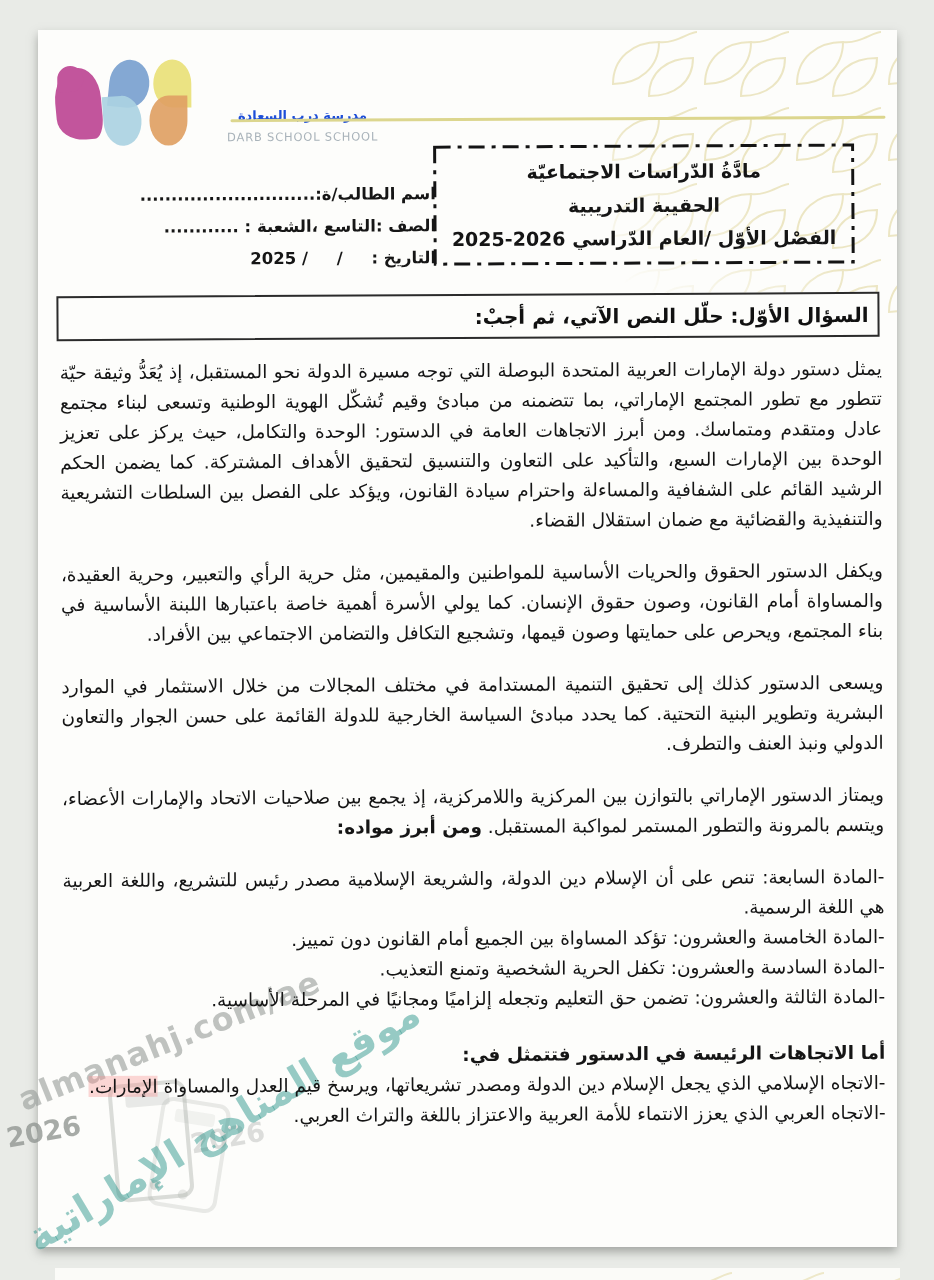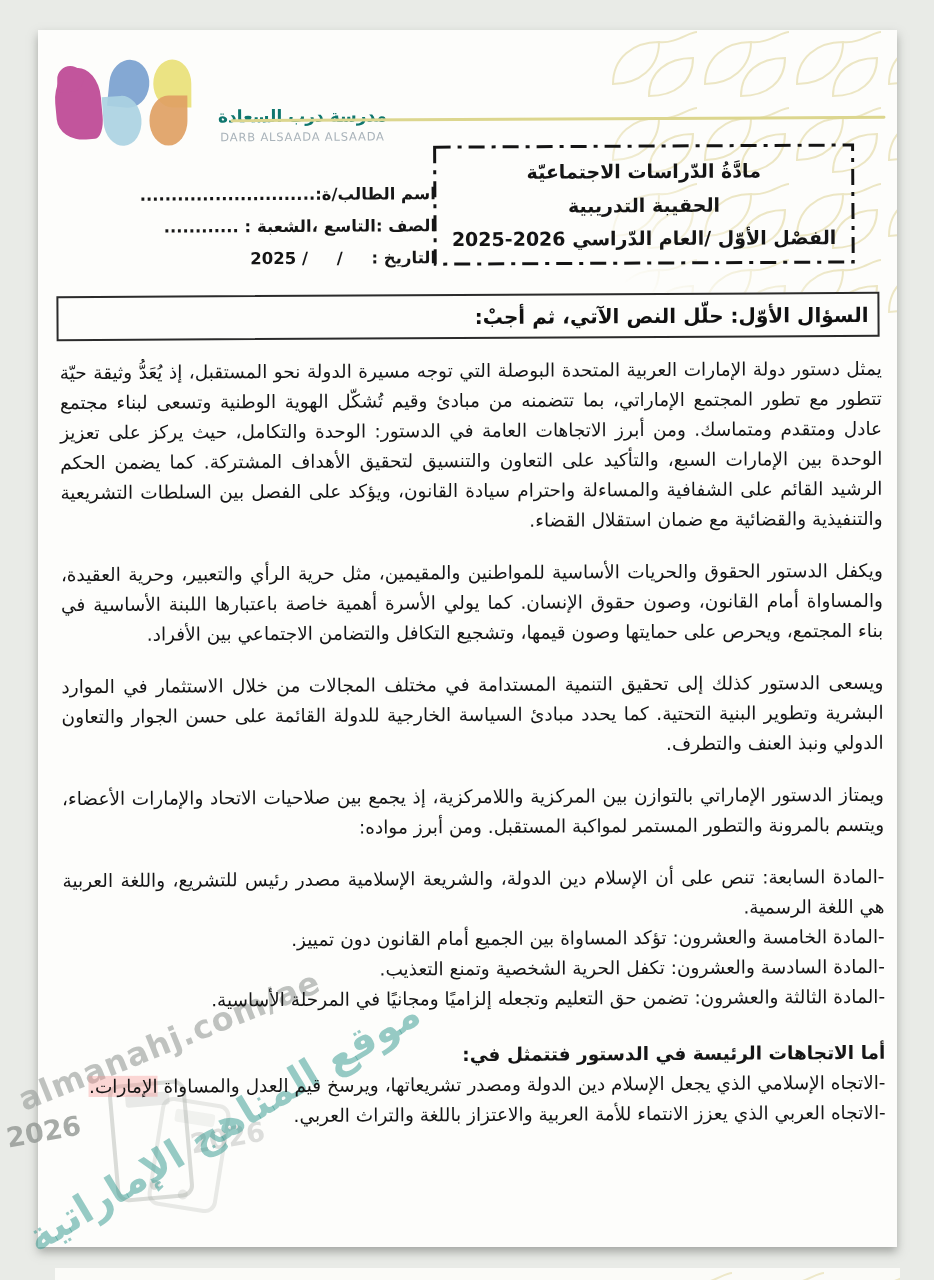--- a/index.html
+++ b/index.html
@@ -27,21 +27,21 @@
   .petals{position:absolute;left:0;top:0;width:134px;height:94px;}
   .petal{position:absolute;}
   .p-magenta{left:0;top:8px;width:46px;height:72px;background:#c2559c;
     border-radius:72% 62% 28% 80% / 62% 58% 40% 42%;transform:rotate(-5deg);}
   .p-magenta2{left:2px;top:6px;width:26px;height:26px;background:#c2559c;border-radius:50% 50% 50% 10%;}
   .p-blue{left:54px;top:0;width:40px;height:48px;background:#84a8d3;border-radius:64% 64% 64% 0;transform:rotate(6deg);}
   .p-lblue{left:48px;top:36px;width:38px;height:50px;background:#abd2e2;border-radius:0 64% 64% 64%;transform:rotate(-4deg);opacity:.92;}
   .p-yellow{left:98px;top:0;width:38px;height:48px;background:#ebe383;border-radius:64% 64% 0 64%;}
   .p-orange{left:94px;top:36px;width:38px;height:50px;background:#dfa164;border-radius:64% 0 64% 64%;opacity:.92;}
   .school-names{position:absolute;left:156px;top:44px;width:182px;text-align:center;}
-  .school-ar{font-size:17px;color:#0f766e;font-weight:700;line-height:26px;}
+  .school-ar{font-size:13px;color:#1d4ed8;font-weight:700;line-height:26px;}
   .school-en{font-size:11.5px;color:#a9b3ba;letter-spacing:.8px;line-height:17px;}
   .gold-rule{position:absolute;left:192px;top:88px;width:655px;height:3px;background:#dcd68e;border-radius:2px;}
   
   .hbox{position:absolute;left:394px;top:115px;width:422px;height:121px;}
   .hbox svg{position:absolute;inset:0;}
   .hbox-text{
     position:absolute;inset:0;display:flex;flex-direction:column;justify-content:space-evenly;
     direction:rtl;text-align:center;font-weight:700;font-size:19px;color:#151515;padding:4px 10px;box-sizing:border-box;
   }
   
@@ -52,21 +52,21 @@
     box-sizing:border-box;direction:rtl;display:flex;align-items:center;background:#fdfdfb;}
   .qbox .qtitle{font-size:20px;font-weight:700;color:#111;padding:0 9px;}
   
   .bodytext{position:absolute;left:20px;top:326px;width:822px;direction:rtl;text-align:justify;
     font-size:18.5px;line-height:30px;color:#151515;z-index:1;}
   .bodytext p{margin:0 0 22px 0;}
   .bodytext .articles{margin:0 0 0 0;}
   .bodytext .articles div{margin:0;}
   .dir-head{font-weight:700;margin-top:26px;}
   .hl{background:rgba(245,140,140,.35);}
-  b{font-weight:400;}
+  b{font-weight:700;}
   
   .wm{position:absolute;z-index:0;pointer-events:none;}
   .wm-url{left:-18px;top:1052px;font-size:32px;font-weight:700;letter-spacing:1px;
     color:rgba(150,155,152,.6);transform:rotate(-22deg);transform-origin:0 50%;white-space:nowrap;}
   .wm-year{left:-32px;top:1086px;font-size:27px;font-weight:700;color:rgba(145,150,146,.8);transform:rotate(-10deg);}
   .wm-year-faint{left:152px;top:1092px;font-size:27px;font-weight:700;color:rgba(145,150,146,.3);transform:rotate(-10deg);}
   .phone{position:absolute;border:4px solid rgba(160,165,160,.38);border-radius:12px;box-sizing:border-box;}
   .phone .bar{position:absolute;left:18%;top:7px;width:64%;height:13px;background:rgba(160,165,160,.22);border-radius:3px;}
   .phone .dot{position:absolute;left:50%;bottom:6px;width:10px;height:10px;margin-left:-5px;border-radius:50%;background:rgba(160,165,160,.38);}
   .ph1{left:74px;top:1052px;width:78px;height:118px;transform:rotate(-5deg);}
@@ -112,21 +112,21 @@
       <div class="petals">
         <div class="petal p-magenta"></div>
         <div class="petal p-magenta2"></div>
         <div class="petal p-blue"></div>
         <div class="petal p-lblue"></div>
         <div class="petal p-yellow"></div>
         <div class="petal p-orange"></div>
       </div>
       <div class="school-names">
         <div class="school-ar">مدرسة درب السعادة</div>
-        <div class="school-en">DARB ALSAADA ALSAADA</div>
+        <div class="school-en">DARB SCHOOL SCHOOL</div>
       </div>
     </div>
     <div class="gold-rule"></div>
 
     <div class="hbox">
       <svg width="422" height="121">
         <rect x="2" y="2" width="418" height="117" fill="none" stroke="#141414" stroke-width="3" stroke-dasharray="16 7 4 7"></rect>
       </svg>
       <div class="hbox-text">
         <div>مادَّةُ الدّراسات الاجتماعيّة</div>

